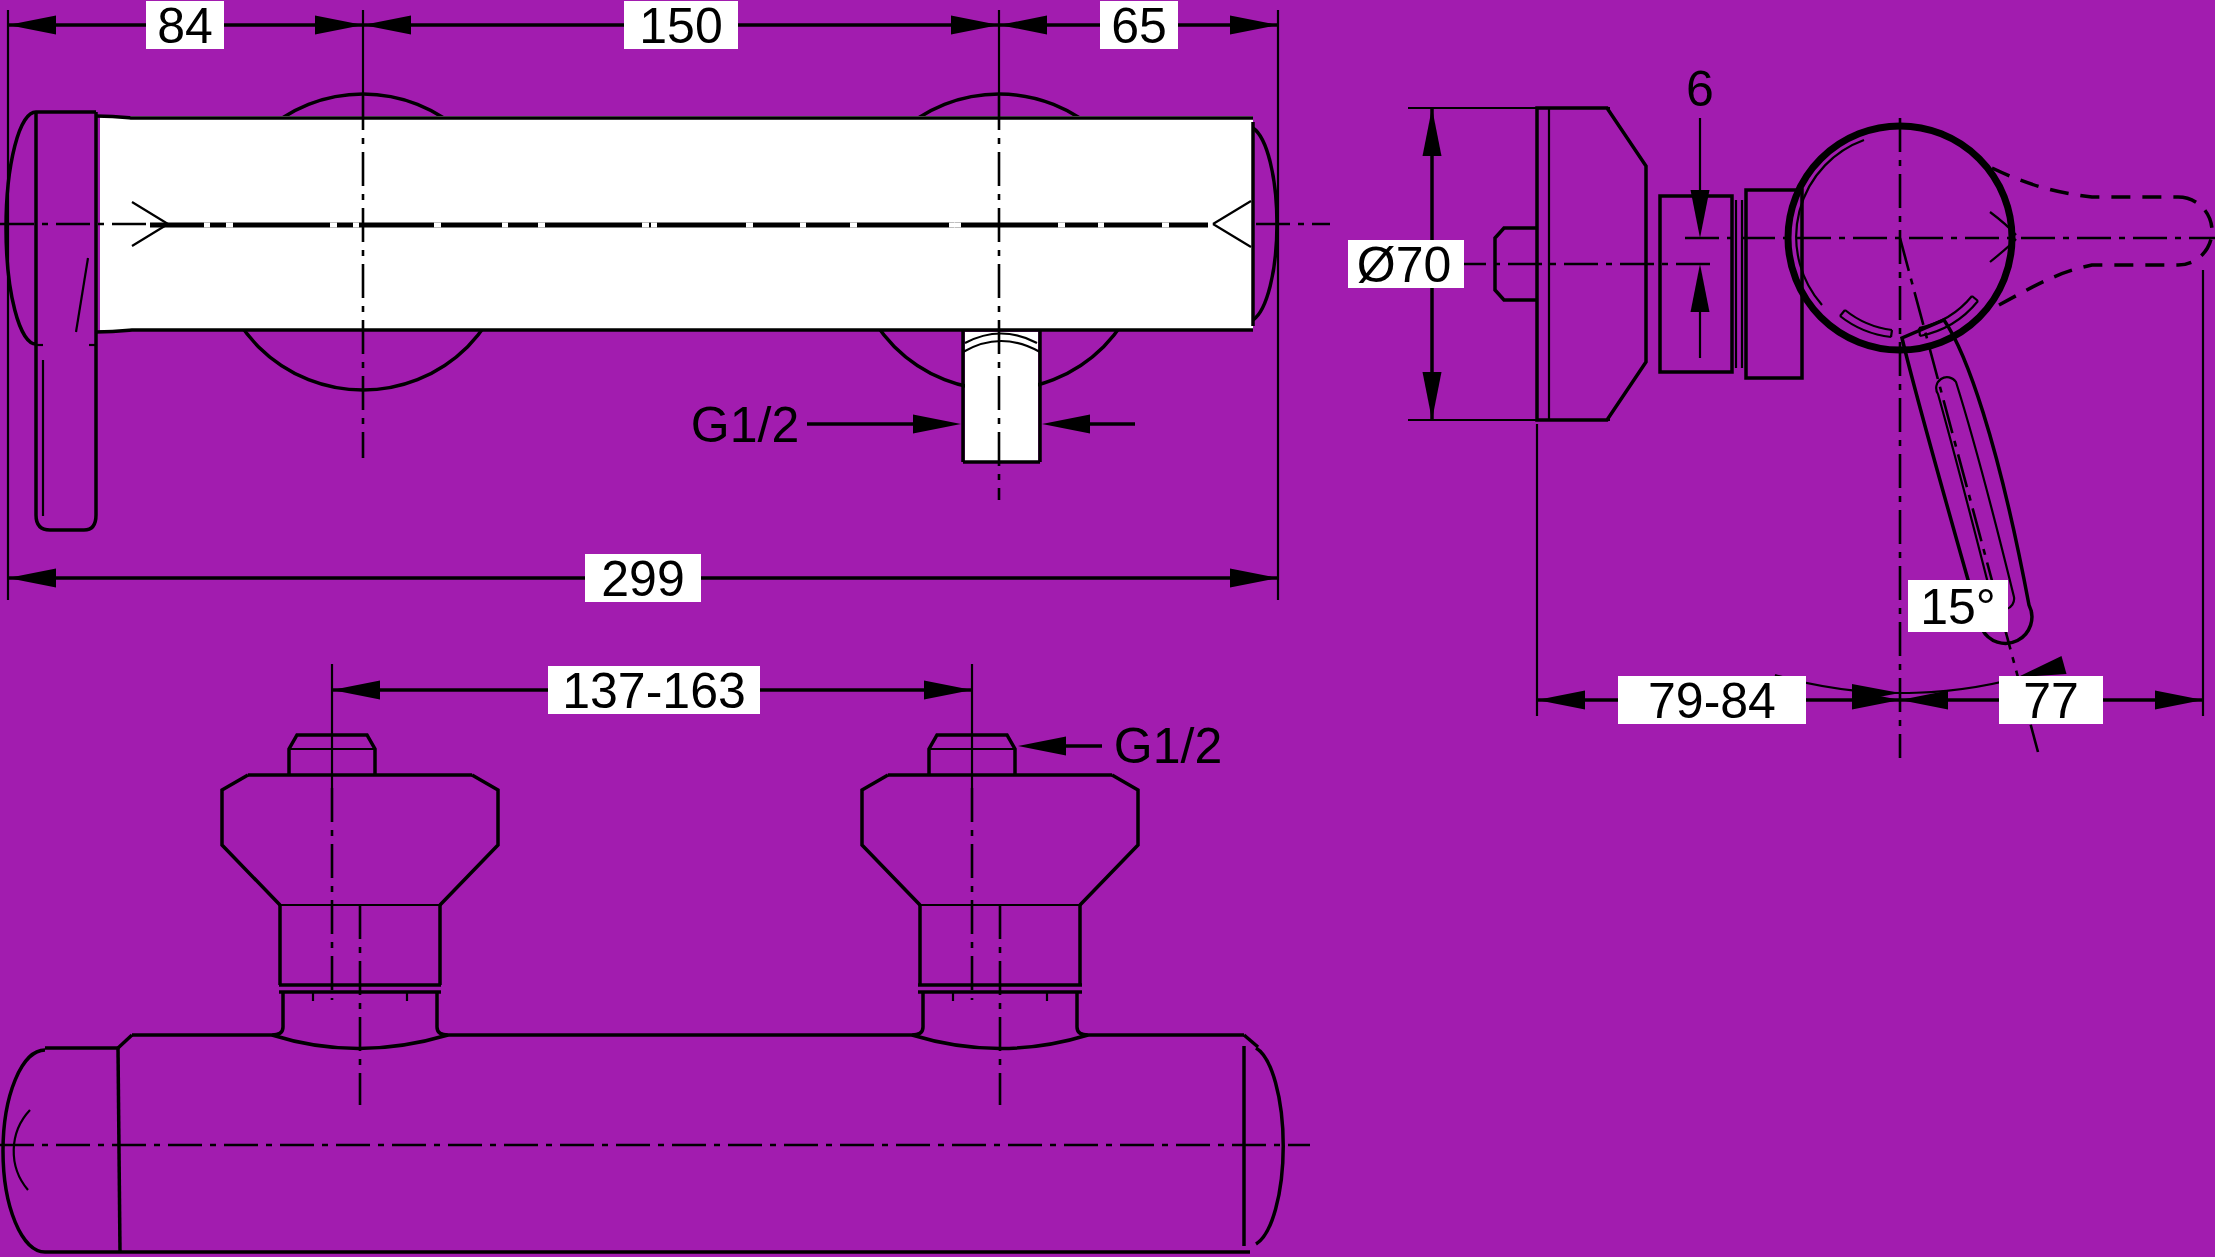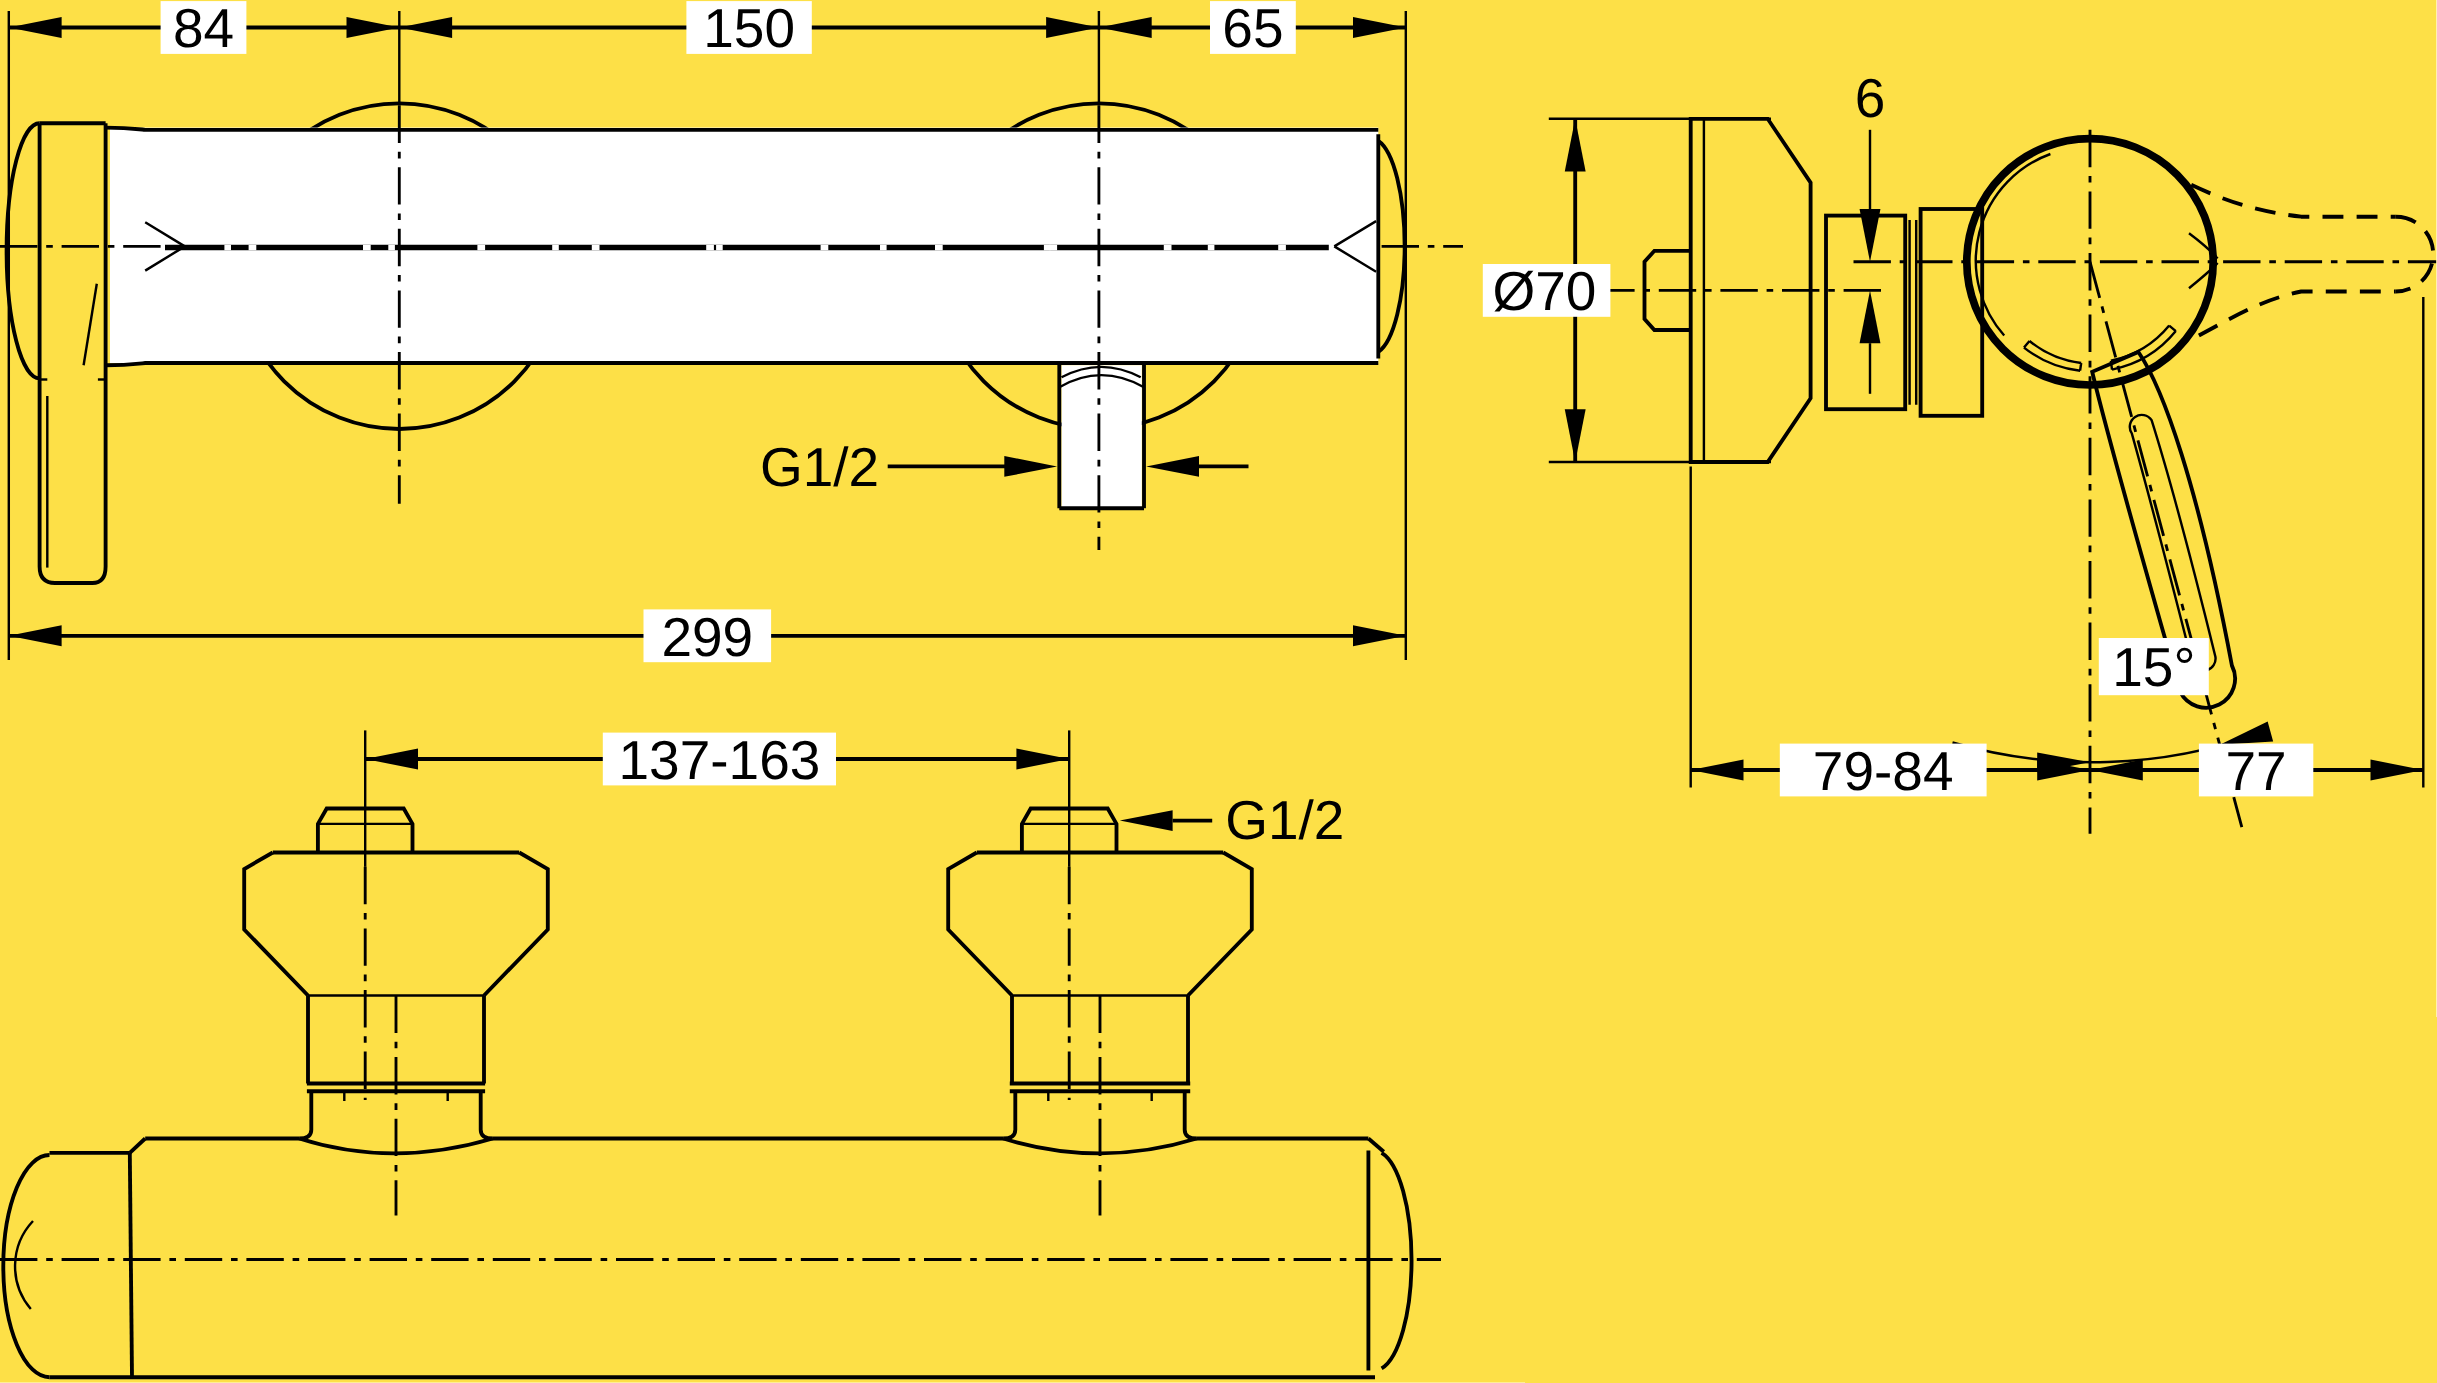--- a/index.html
+++ b/index.html
@@ -1,16 +1,16 @@
 <!DOCTYPE html>
 <html><head>
 <meta charset="utf-8">
 <style>
   html,body{margin:0;padding:0;background:#fff;}
-  #stage{position:relative;width:2215px;height:1257px;background:#fde047;overflow:hidden;}
+  #stage{position:relative;width:2215px;height:1257px;background:#a21caf;overflow:hidden;}
   svg{display:block;}
   text.dim{font-family:"Liberation Sans",sans-serif;font-size:50px;fill:#000;}
   .ln{stroke:#000;stroke-width:3.5;fill:none;}
   .thin{stroke:#000;stroke-width:2.2;fill:none;}
   .thick{stroke:#000;stroke-width:7;fill:none;}
   .cl{stroke:#000;stroke-width:2.6;fill:none;stroke-dasharray:34 8 6 8;}
   .ph{stroke:#000;stroke-width:3.5;fill:none;stroke-dasharray:19 12;}
   .arrow{fill:#000;stroke:none;}
   .whitefill{fill:#fff;stroke:none;}
 </style>

